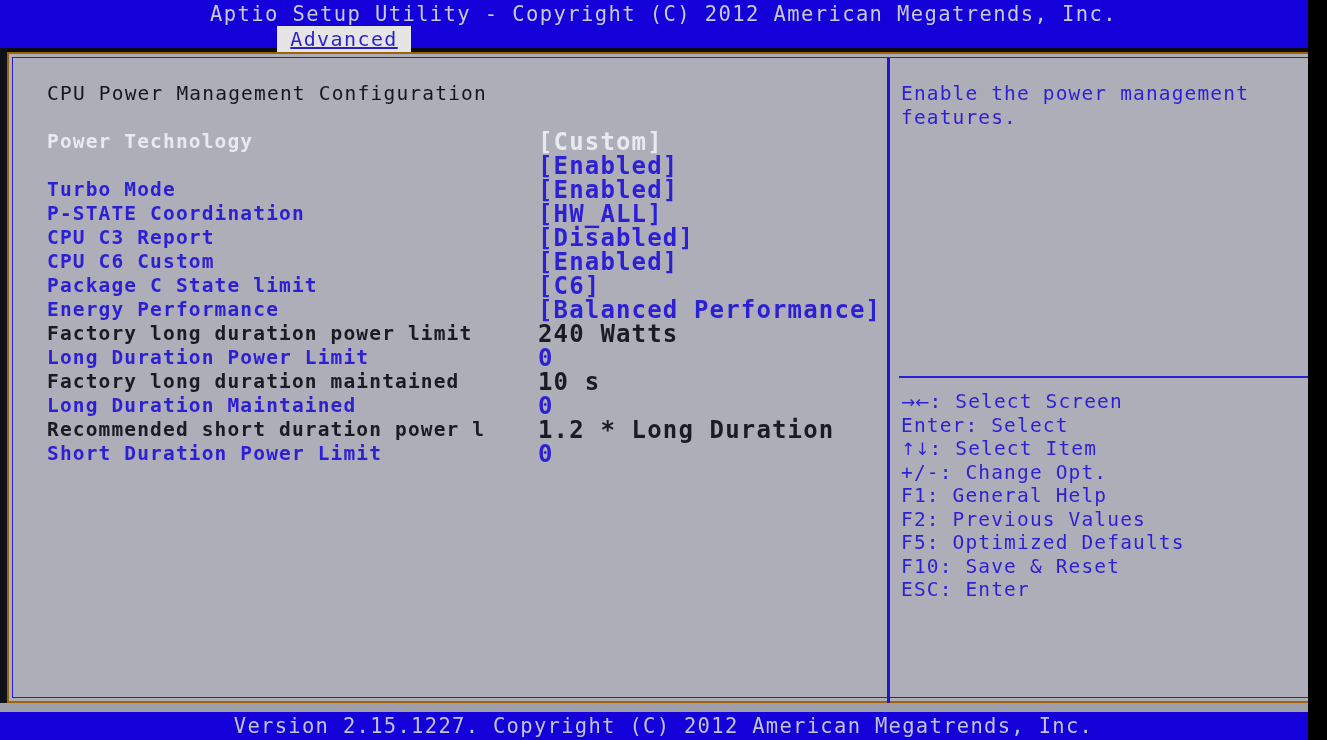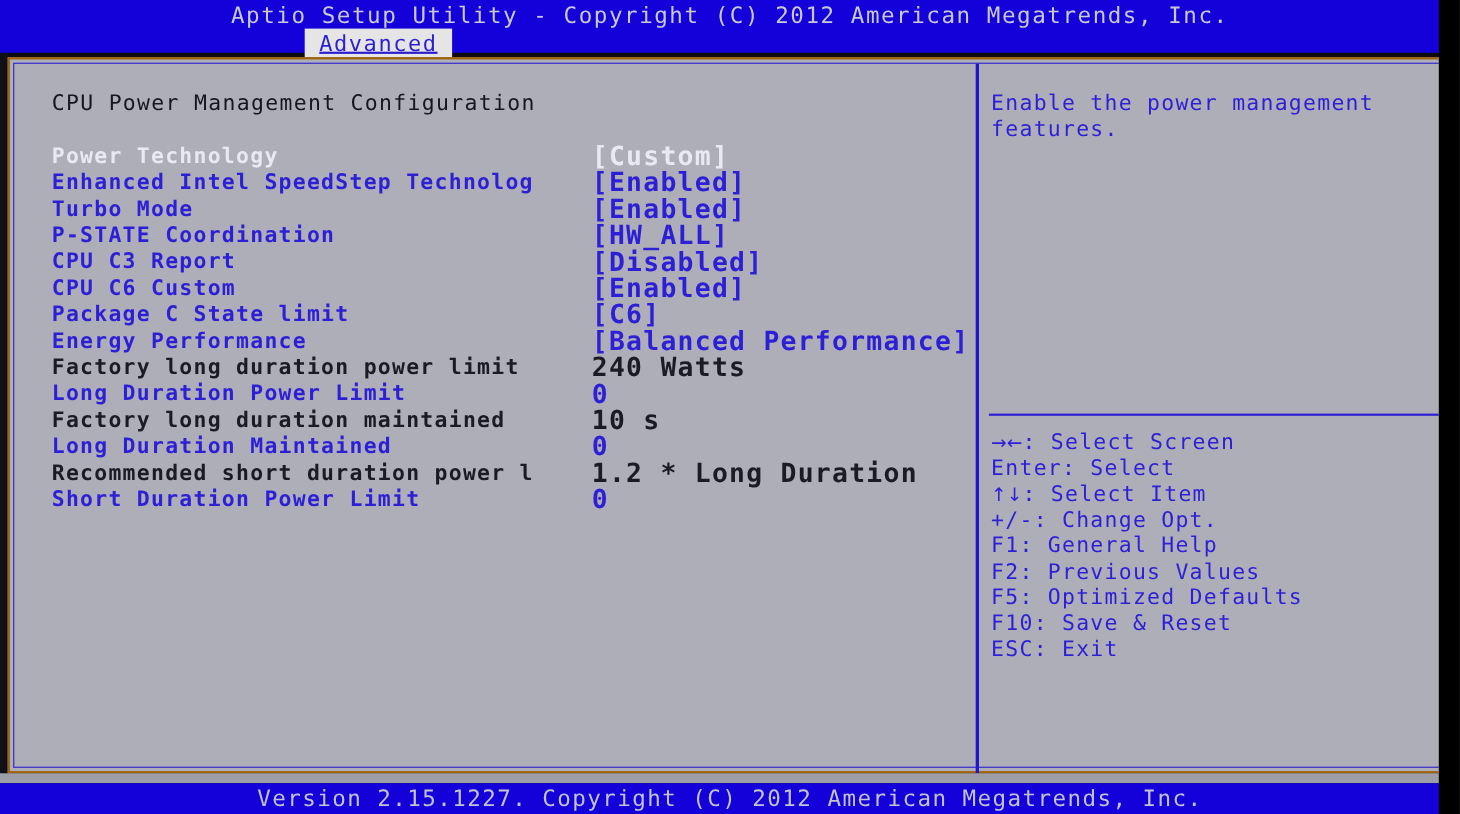--- a/index.html
+++ b/index.html
@@ -239,21 +239,20 @@
       <div id="panel-divider"></div>
 
       <div id="left-panel">
         <div id="section-title">CPU Power Management Configuration</div>
         <div id="rows">
             <div class="row">
               <span class="row-label c-white">Power Technology</span>
               <span class="row-value c-white">[Custom]</span>
             </div>
             <div class="row">
-              <span class="row-label c-blue">Enhanced Intel SpeedStep Technolog</span>
               <span class="row-value c-blue">[Enabled]</span>
             </div>
             <div class="row">
               <span class="row-label c-blue">Turbo Mode</span>
               <span class="row-value c-blue">[Enabled]</span>
             </div>
             <div class="row">
               <span class="row-label c-blue">P-STATE Coordination</span>
               <span class="row-value c-blue">[HW_ALL]</span>
             </div>
@@ -305,21 +304,21 @@
         <div id="help-rule"></div>
         <div id="keys">
             <div class="key-row"><span class="key-glyph">→←</span><span>: Select Screen</span></div>
             <div class="key-row"><span>Enter: Select</span></div>
             <div class="key-row"><span class="key-glyph">↑↓</span><span>: Select Item</span></div>
             <div class="key-row"><span>+/-: Change Opt.</span></div>
             <div class="key-row"><span>F1: General Help</span></div>
             <div class="key-row"><span>F2: Previous Values</span></div>
             <div class="key-row"><span>F5: Optimized Defaults</span></div>
             <div class="key-row"><span>F10: Save &amp; Reset</span></div>
-            <div class="key-row"><span>ESC: Exit</span></div>
+            <div class="key-row"><span>ESC: Enter</span></div>
           </div>
       </div>
 
     </div>
   </div>
 
   <div id="footer-strip"></div>
   <div id="footer-band">
     <div id="footer-text">Version 2.15.1227. Copyright (C) 2012 American Megatrends, Inc.</div>
   </div>

